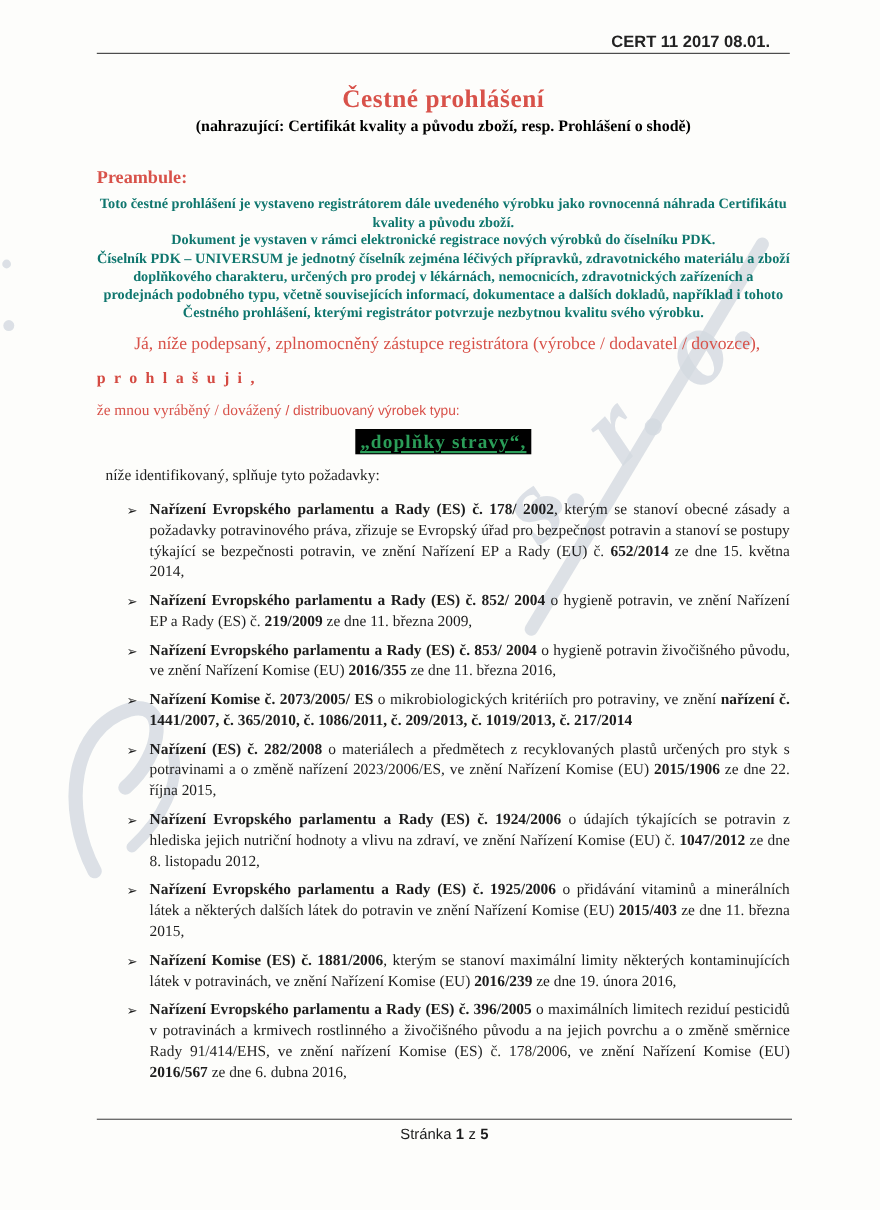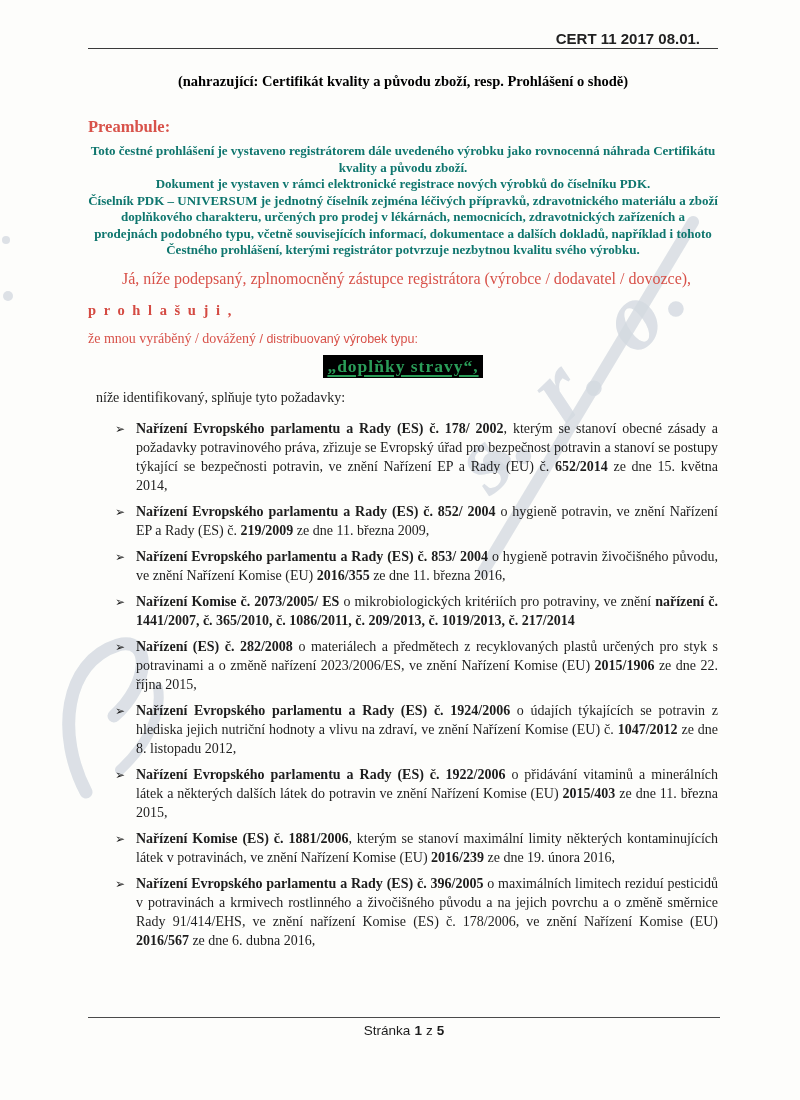--- a/index.html
+++ b/index.html
@@ -147,20 +147,21 @@
     <span class="watermark-sro">s. r. o.</span>
   </div>
 
   <div class="content-layer">
 
     <div class="doc-code">CERT 11 2017 08.01.</div>
     <div class="top-rule"></div>
 
     <div class="main">
 
+      <h1 class="title">Čestné prohlášení</h1>
       <div class="subtitle">(nahrazující: Certifikát kvality a původu zboží, resp. Prohlášení o shodě)</div>
 
       <div class="preambule-heading">Preambule:</div>
       <div class="preamble">
         <p>Toto čestné prohlášení je vystaveno registrátorem dále uvedeného výrobku jako rovnocenná náhrada Certifikátu kvality a původu zboží.</p>
         <p>Dokument je vystaven v rámci elektronické registrace nových výrobků do číselníku PDK.</p>
         <p>Číselník PDK – UNIVERSUM je jednotný číselník zejména léčivých přípravků, zdravotnického materiálu a zboží doplňkového charakteru, určených pro prodej v lékárnách, nemocnicích, zdravotnických zařízeních a prodejnách podobného typu, včetně souvisejících informací, dokumentace a dalších dokladů, například i tohoto Čestného prohlášení, kterými registrátor potvrzuje nezbytnou kvalitu svého výrobku.</p>
       </div>
 
       <p class="declarant-line">Já, níže podepsaný, zplnomocněný zástupce registrátora (výrobce / dodavatel / dovozce),</p>
@@ -175,21 +176,21 @@
 
       <p class="requirements-intro">níže identifikovaný, splňuje tyto požadavky:</p>
 
       <ul class="reg-list">
           <li><span class="arrow">➢</span><span class="seg-bold">Nařízení Evropského parlamentu a Rady (ES) č. 178/ 2002</span><span class="seg">, kterým se stanoví obecné zásady a požadavky potravinového práva, zřizuje se Evropský úřad pro bezpečnost potravin a stanoví se postupy týkající se bezpečnosti potravin, ve znění Nařízení EP a Rady (EU) č. </span><span class="seg-bold">652/2014</span><span class="seg"> ze dne 15. května 2014,</span></li>
           <li><span class="arrow">➢</span><span class="seg-bold">Nařízení Evropského parlamentu a Rady (ES) č. 852/ 2004</span><span class="seg"> o hygieně potravin, ve znění Nařízení EP a Rady (ES) č. </span><span class="seg-bold">219/2009</span><span class="seg"> ze dne 11. března 2009,</span></li>
           <li><span class="arrow">➢</span><span class="seg-bold">Nařízení Evropského parlamentu a Rady (ES) č. 853/ 2004</span><span class="seg"> o hygieně potravin živočišného původu, ve znění Nařízení Komise (EU) </span><span class="seg-bold">2016/355</span><span class="seg"> ze dne 11. března 2016,</span></li>
           <li><span class="arrow">➢</span><span class="seg-bold">Nařízení Komise č. 2073/2005/ ES</span><span class="seg"> o mikrobiologických kritériích pro potraviny, ve znění </span><span class="seg-bold">nařízení č. 1441/2007, č. 365/2010, č. 1086/2011, č. 209/2013, č. 1019/2013, č. 217/2014</span></li>
           <li><span class="arrow">➢</span><span class="seg-bold">Nařízení (ES) č. 282/2008</span><span class="seg"> o materiálech a předmětech z recyklovaných plastů určených pro styk s potravinami a o změně nařízení 2023/2006/ES, ve znění Nařízení Komise (EU) </span><span class="seg-bold">2015/1906</span><span class="seg"> ze dne 22. října 2015,</span></li>
           <li><span class="arrow">➢</span><span class="seg-bold">Nařízení Evropského parlamentu a Rady (ES) č. 1924/2006</span><span class="seg"> o údajích týkajících se potravin z hlediska jejich nutriční hodnoty a vlivu na zdraví, ve znění Nařízení Komise (EU) č. </span><span class="seg-bold">1047/2012</span><span class="seg"> ze dne 8. listopadu 2012,</span></li>
-          <li><span class="arrow">➢</span><span class="seg-bold">Nařízení Evropského parlamentu a Rady (ES) č. 1922/2006</span><span class="seg">  o přidávání vitaminů a minerálních látek a některých dalších látek do potravin ve znění Nařízení Komise (EU) </span><span class="seg-bold">2015/403</span><span class="seg"> ze dne 11. března 2015,</span></li>
+          <li><span class="arrow">➢</span><span class="seg-bold">Nařízení Evropského parlamentu a Rady (ES) č. 1925/2006</span><span class="seg">  o přidávání vitaminů a minerálních látek a některých dalších látek do potravin ve znění Nařízení Komise (EU) </span><span class="seg-bold">2015/403</span><span class="seg"> ze dne 11. března 2015,</span></li>
           <li><span class="arrow">➢</span><span class="seg-bold">Nařízení Komise (ES) č. 1881/2006</span><span class="seg">, kterým se stanoví maximální limity některých kontaminujících látek v potravinách, ve znění Nařízení Komise (EU) </span><span class="seg-bold">2016/239</span><span class="seg"> ze dne 19. února 2016,</span></li>
           <li><span class="arrow">➢</span><span class="seg-bold">Nařízení Evropského parlamentu a Rady (ES) č. 396/2005</span><span class="seg"> o maximálních limitech reziduí pesticidů v potravinách a krmivech rostlinného a živočišného původu a na jejich povrchu a o změně směrnice Rady 91/414/EHS, ve znění nařízení Komise (ES) č. 178/2006, ve znění Nařízení Komise (EU) </span><span class="seg-bold">2016/567</span><span class="seg"> ze dne 6. dubna 2016,</span></li>
         </ul>
 
     </div>
 
     <div class="footer-rule"></div>
     <div class="footer"><span>Stránka</span><span class="pg-bold">1</span><span>z</span><span class="pg-bold">5</span></div>
 
   </div>

